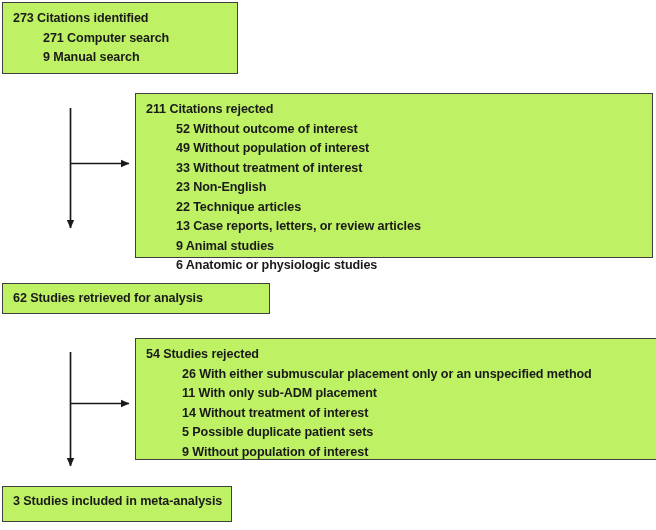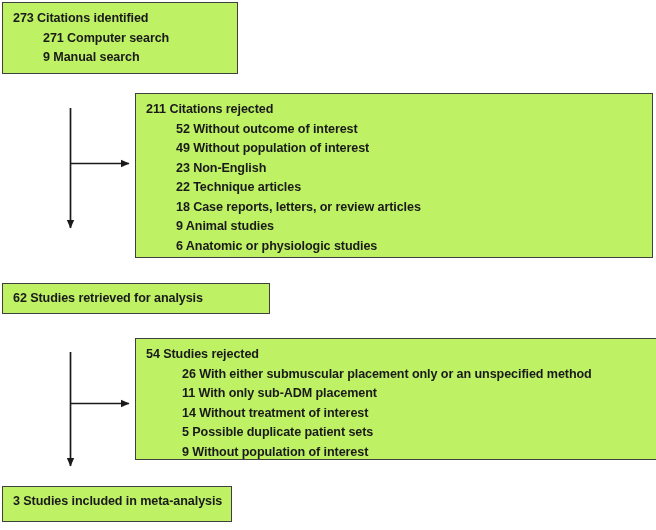--- a/index.html
+++ b/index.html
@@ -77,23 +77,24 @@
   <div class="box" style="left:2px; top:2px; width:236px; height:72px;">
     <div class="line">273 Citations identified</div>
     <div class="line sub">271 Computer search</div>
     <div class="line sub">9 Manual search</div>
   </div>
 
   <div class="box" style="left:135px; top:93px; width:518px; height:165px;">
     <div class="line">211 Citations rejected</div>
     <div class="line sub">52 Without outcome of interest</div>
     <div class="line sub">49 Without population of interest</div>
+    <div class="line sub">33 Without treatment of interest</div>
     <div class="line sub">23 Non-English</div>
     <div class="line sub">22 Technique articles</div>
-    <div class="line sub">18 Case reports, letters, or review articles</div>
+    <div class="line sub">13 Case reports, letters, or review articles</div>
     <div class="line sub">9 Animal studies</div>
     <div class="line sub">6 Anatomic or physiologic studies</div>
   </div>
 
   <div class="box" style="left:2px; top:283px; width:268px; height:31px; padding-top:5px;">
     <div class="line">62 Studies retrieved for analysis</div>
   </div>
 
   <div class="box" style="left:135px; top:338px; width:585px; height:122px;">
     <div class="line">54 Studies rejected</div>

